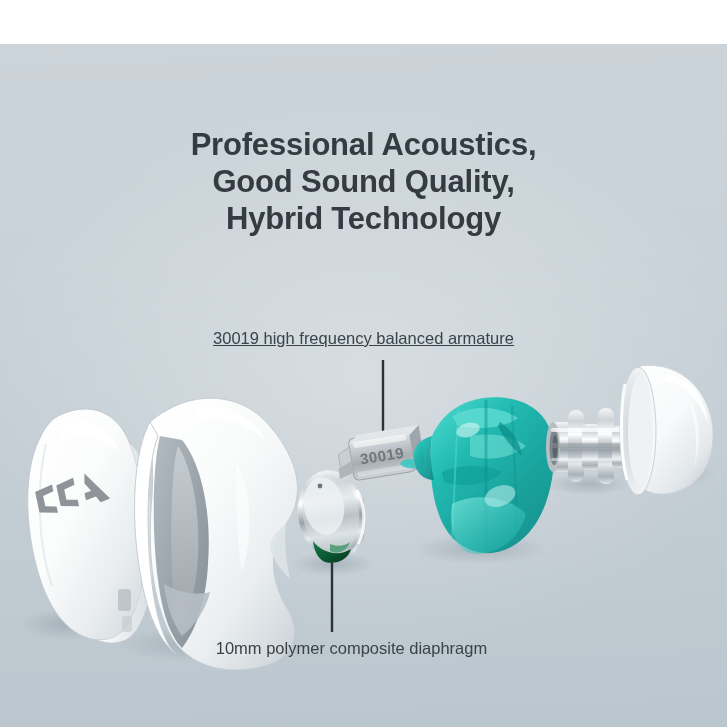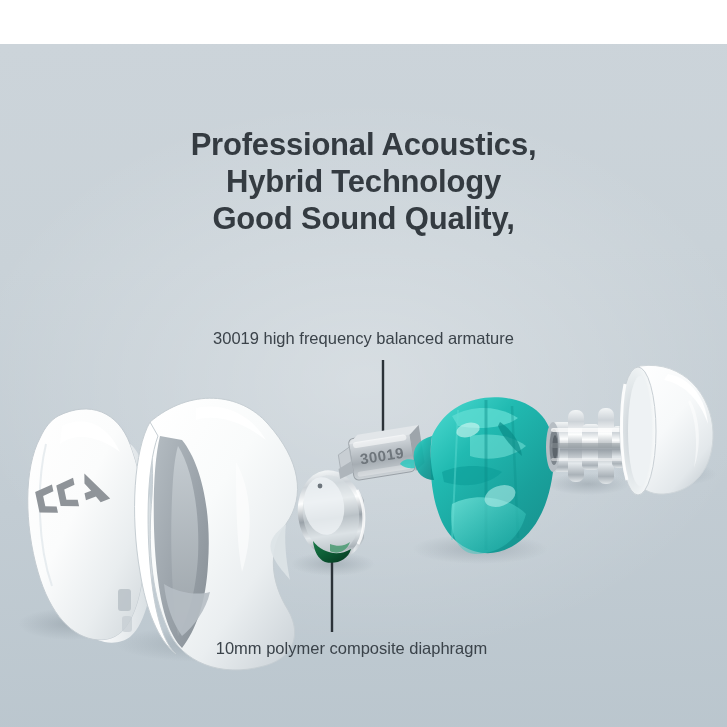--- a/index.html
+++ b/index.html
@@ -20,34 +20,34 @@
     position:absolute;left:0;right:0;top:82px;
     text-align:center;z-index:6;
     color:#343b41;font-weight:bold;font-size:31px;line-height:37px;
     letter-spacing:-.2px;
   }
   .headline div{white-space:nowrap;}
   .anno{
     position:absolute;z-index:7;color:#3b434a;
     font-size:16.5px;line-height:20px;white-space:nowrap;
   }
-  #anno-top{left:0;right:0;top:284px;text-align:center;}
+  #anno-top{left:0;right:0;top:284px;text-align:center;text-decoration:underline;}
   #anno-bottom{left:0;right:0;top:594px;text-align:center;padding-right:24px;box-sizing:border-box;}
   #art{position:absolute;left:0;top:0;width:727px;height:727px;z-index:5;}
   .lead{stroke:#2b3238;stroke-width:2.4;}
 </style>
 </head>
 <body>
 
 <div id="stage">
 
   <div class="headline">
     <div>Professional Acoustics,</div>
+    <div>Good Sound Quality,</div>
     <div>Hybrid Technology</div>
-    <div>Good Sound Quality,</div>
   </div>
 
   <div class="anno" id="anno-top">30019 high frequency balanced armature</div>
 
   <div class="anno" id="anno-bottom">10mm polymer composite diaphragm</div>
 
   <svg id="art" viewBox="0 0 727 727">
     <defs>
       <linearGradient id="gFace" x1="0" y1="0" x2="1" y2="1">
         <stop offset="0" stop-color="#ffffff"></stop>

